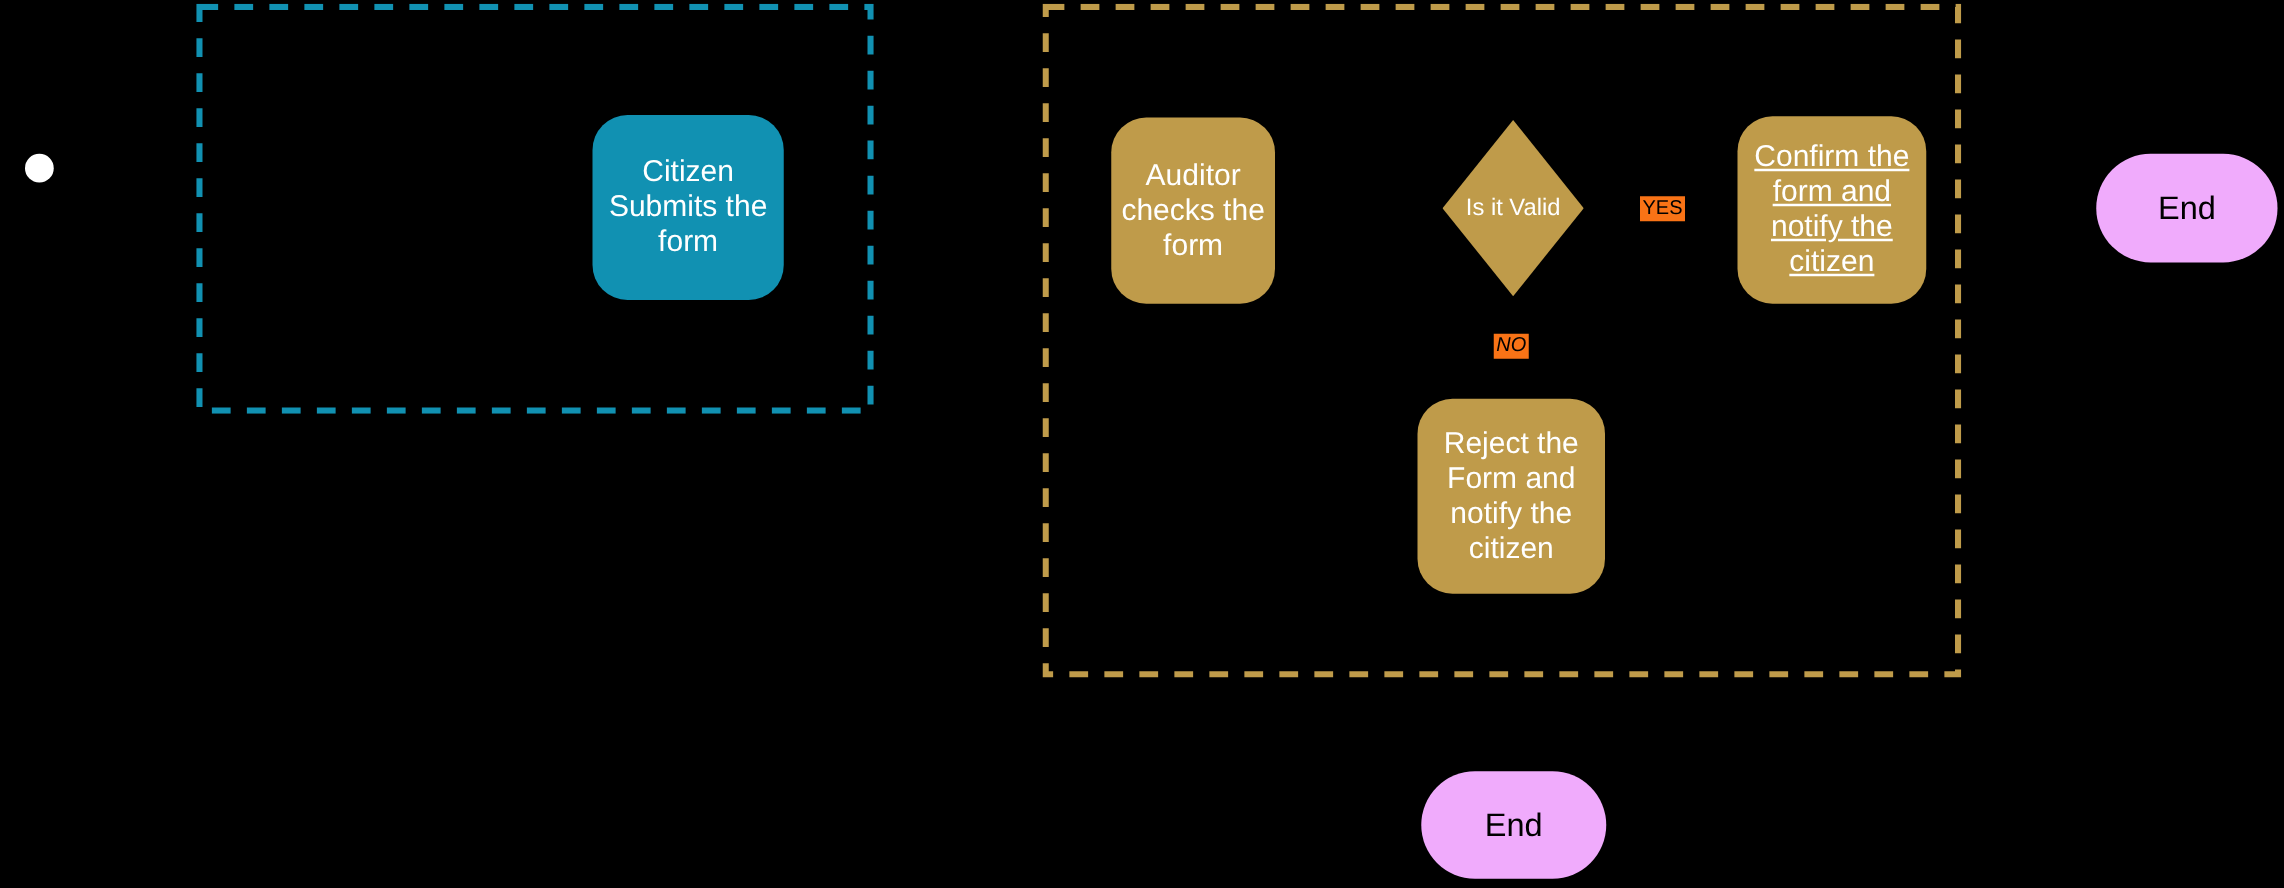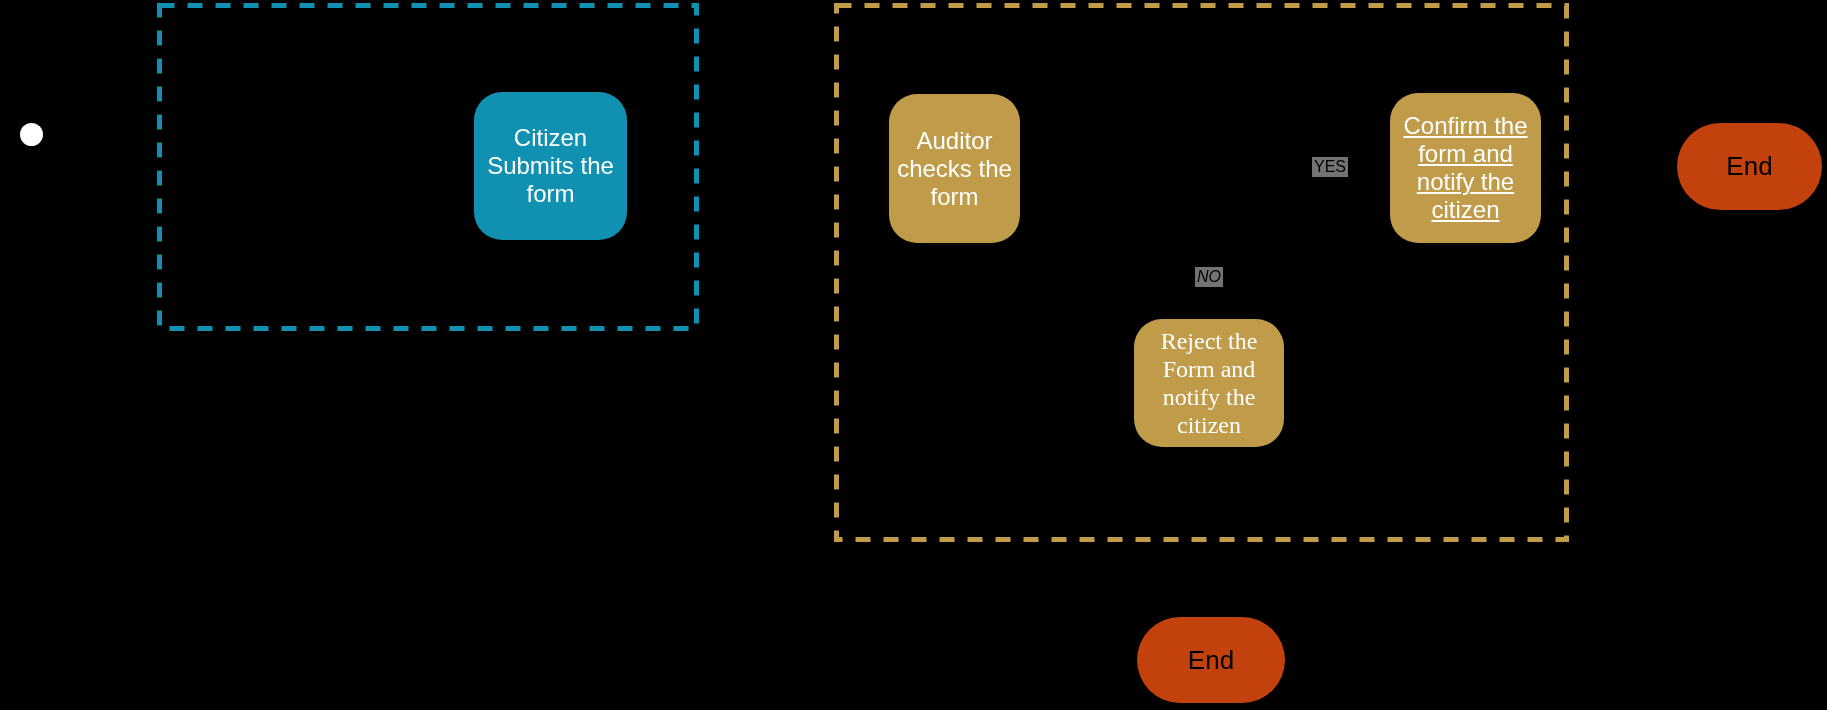--- a/index.html
+++ b/index.html
@@ -48,31 +48,31 @@
     display: flex;
     align-items: center;
     justify-content: center;
     color: #ffffff;
     font-size: 19px;
     text-align: center;
   }
 
   .edge-label {
     position: absolute;
-    background: #737373;
+    background: #f97316;
     color: #000000;
     font-size: 16px;
     line-height: 20px;
     padding: 0 2px;
     white-space: nowrap;
   }
 
   .end-event {
     position: absolute;
-    background: #c2410c;
+    background: #f0abfc;
     border-radius: 44px;
     display: flex;
     align-items: center;
     justify-content: center;
     color: #000000;
     font-size: 26px;
   }
 </style>
 </head>
 <body>
@@ -95,33 +95,39 @@
 Submits the
 form</span>
   </div>
 
   <div class="task gold" style="left:889px; top:94px; width:131px; height:149px;">
     <span>Auditor
 checks the
 form</span>
   </div>
 
+  <div class="gateway-wrap" style="left:1154px; top:96px; width:113px; height:141px;">
+    <svg width="113" height="141">
+      <polygon points="56.5,0 113,70.5 56.5,141 0,70.5" fill="#bf9b4a"></polygon>
+    </svg>
+    <div class="gateway-label">Is it Valid</div>
+  </div>
 
   <div class="edge-label" style="left:1312px; top:157px;">YES</div>
 
   <div class="edge-label" style="left:1195px; top:267px;font-style:italic;">NO</div>
 
   <div class="task gold" style="left:1390px; top:93px; width:151px; height:150px;text-decoration:underline;">
     <span>Confirm the
 form and
 notify the
 citizen</span>
   </div>
 
-  <div class="task gold" style="left:1134px; top:319px; width:150px; height:128px;font-family:Liberation Serif, serif;">
+  <div class="task gold" style="left:1134px; top:319px; width:150px; height:156px;">
     <span>Reject the
 Form and
 notify the
 citizen</span>
   </div>
 
   <div class="end-event" style="left:1677px; top:123px; width:145px; height:87px;">
     <span>End</span>
   </div>
 

